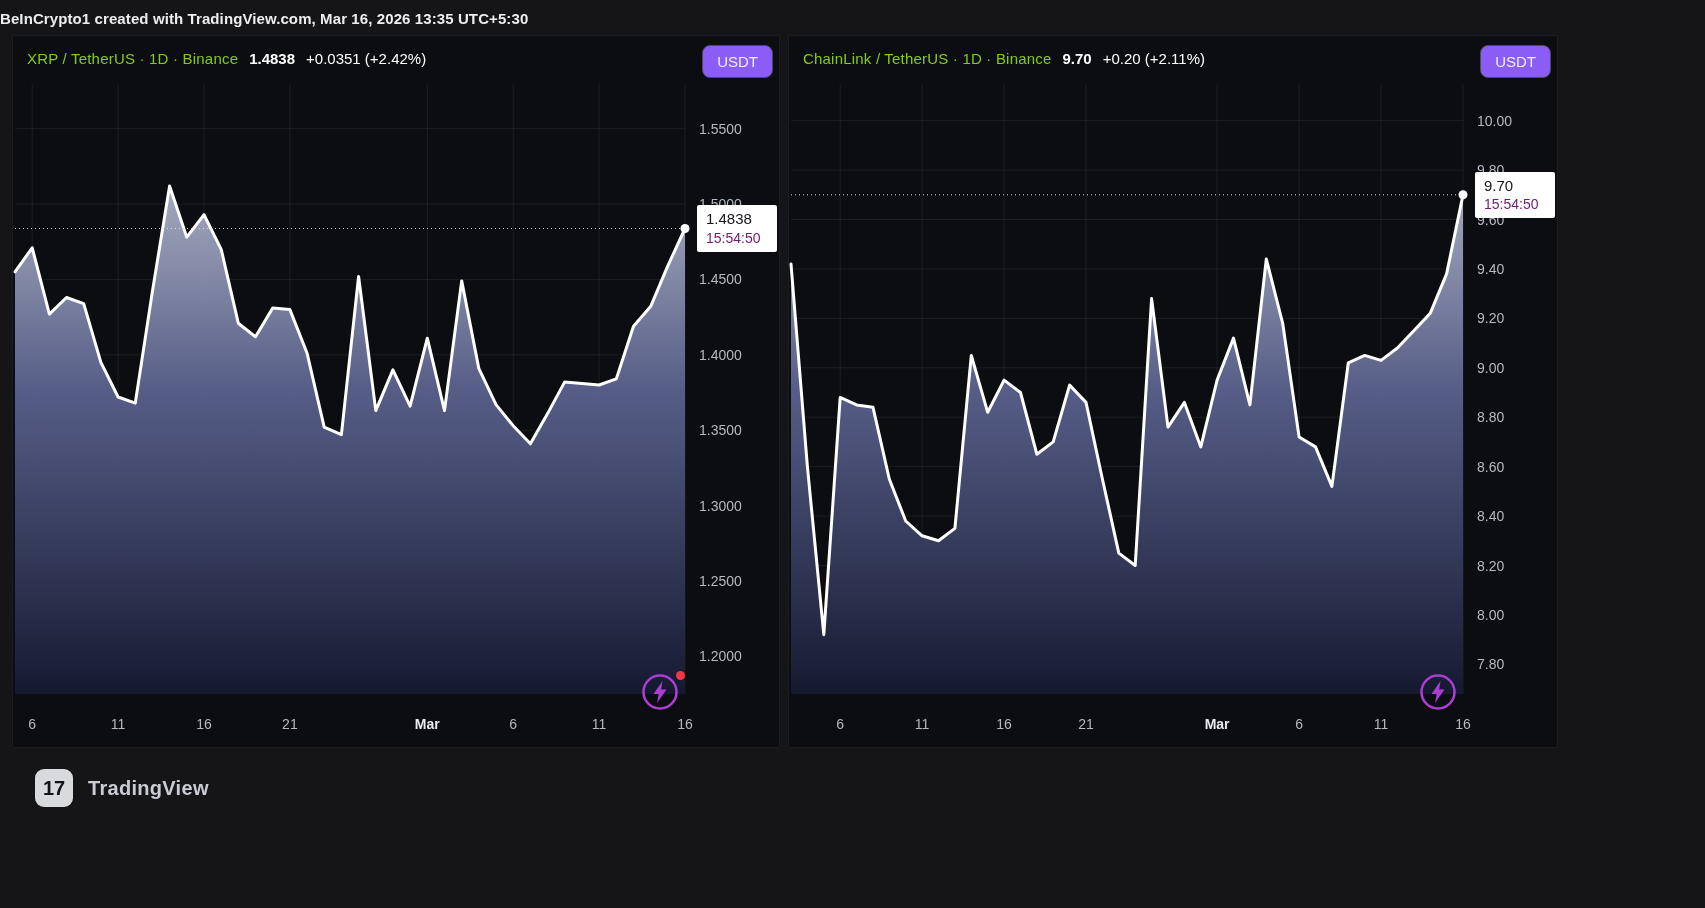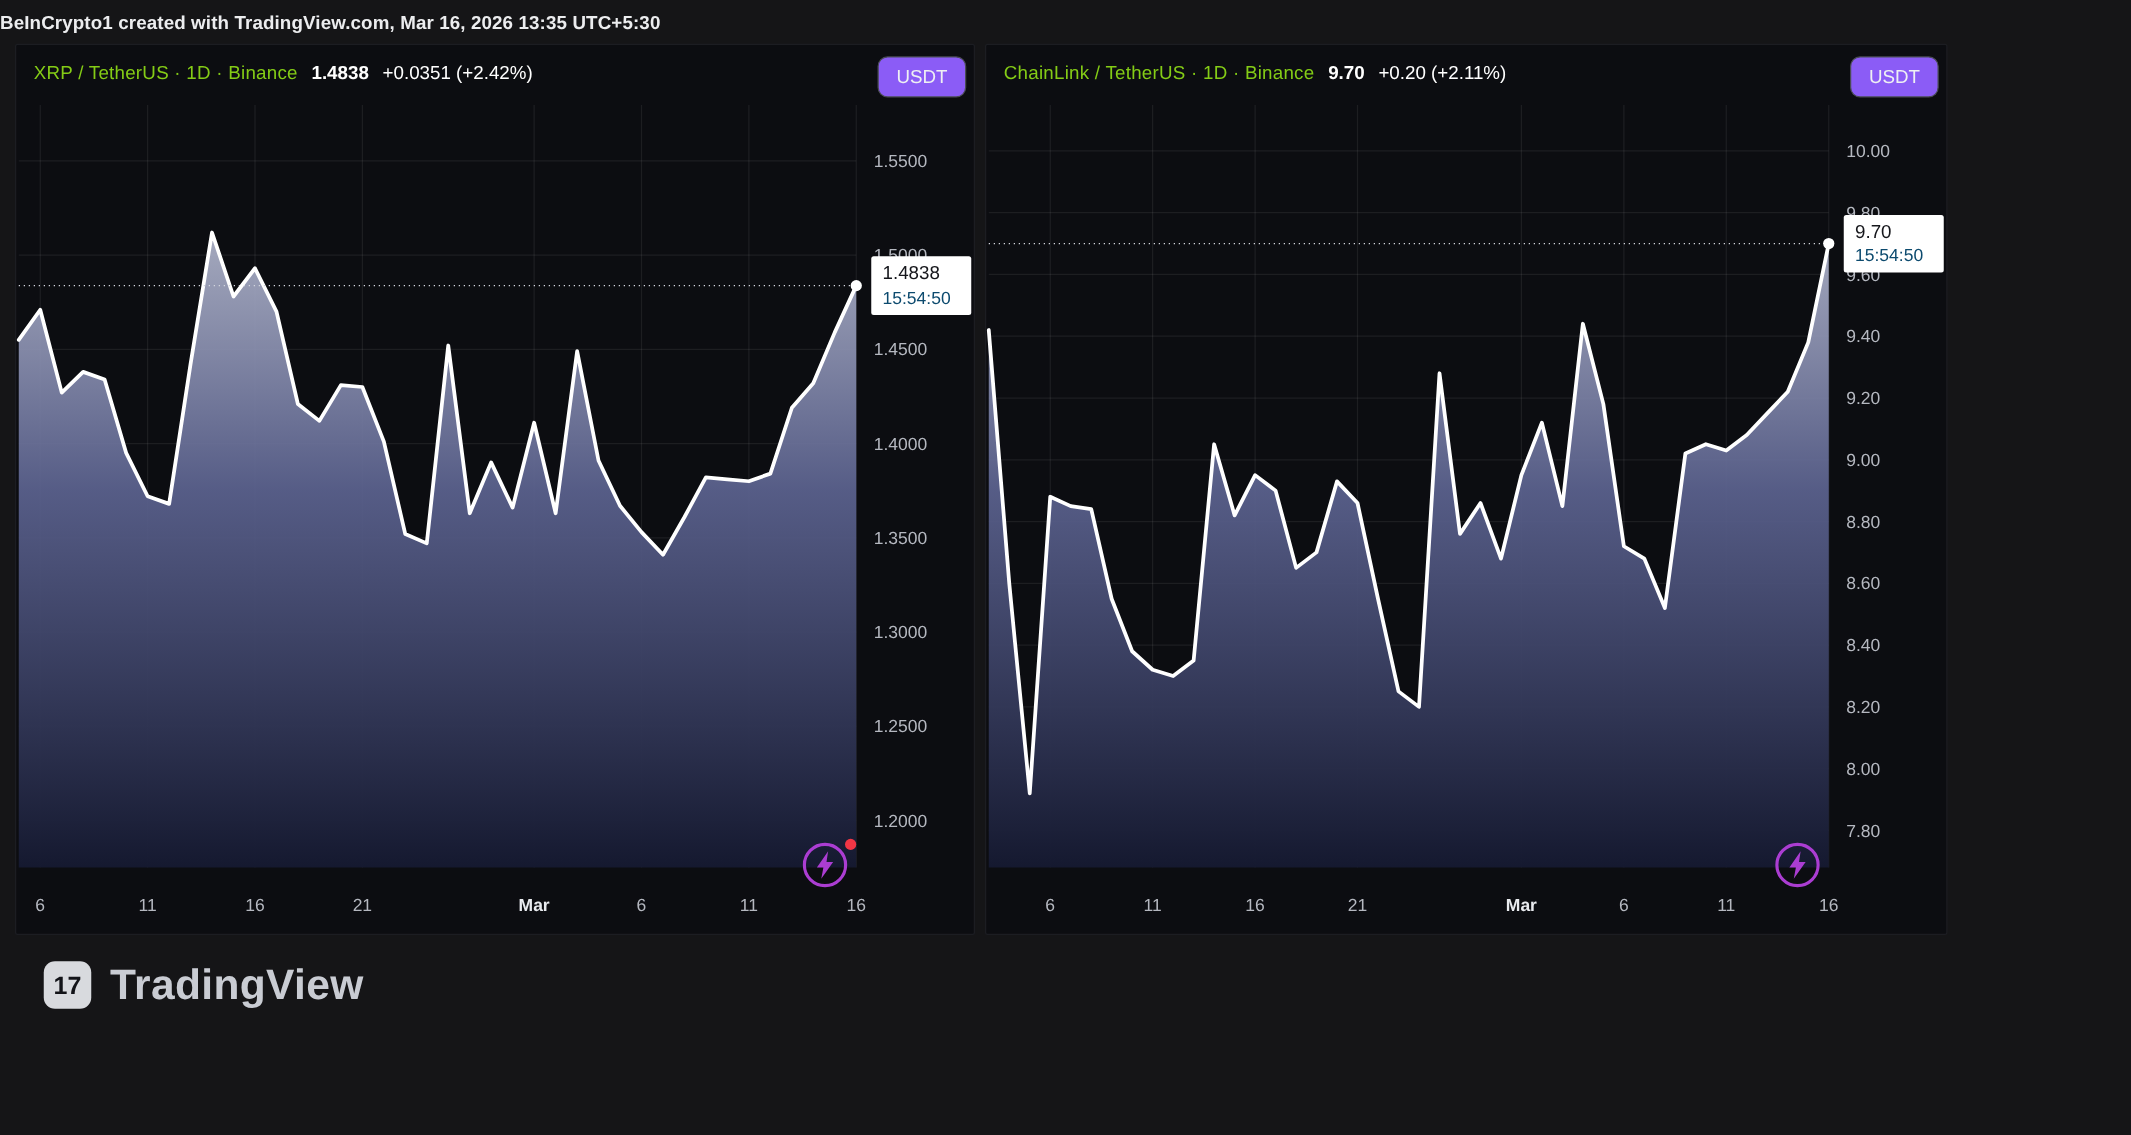--- a/index.html
+++ b/index.html
@@ -30,37 +30,37 @@
     position:absolute;top:9px;right:6px;z-index:4;
     background:#8b5cf6;border:1px solid #4a4c54;border-radius:8px;
     color:#eef0f3;font:500 15px "Liberation Sans",sans-serif;
     padding:7px 14px;cursor:pointer;
   }
   .price-label{
     position:absolute;z-index:3;background:#ffffff;color:#16171c;
     width:80px;box-sizing:border-box;padding:4px 6px 5px 9px;border-radius:2px;line-height:1.3;
   }
   .pl-price{font-size:15px;}
-  .pl-time{font-size:14px;color:#0c4a6e;}
+  .pl-time{font-size:14px;color:#701a75;}
   .bolt-btn{
     position:absolute;right:100px;bottom:36px;width:38px;height:38px;z-index:3;cursor:pointer;
   }
   .alert-dot{
     position:absolute;top:-2px;right:-6px;width:9px;height:9px;border-radius:50%;
     background:#f23645;
   }
   .grid{stroke:rgba(255,255,255,0.07);stroke-width:1;}
   svg text{font-family:"Liberation Sans",sans-serif;}
   .ylab{fill:#b5b8c0;font-size:14px;}
   .xlab{fill:#b5b8c0;font-size:14px;}
   .em{fill:#e9ebef;font-weight:700;}
   .footer{
     position:absolute;left:34px;top:768px;display:flex;align-items:center;gap:14px;
   }
-  .footer .brand{font-size:34px;font-weight:700;color:#c9ccd3;letter-spacing:.3px;}
+  .footer .brand{font-size:20px;font-weight:700;color:#c9ccd3;letter-spacing:.3px;}
 </style>
 </head>
 <body>
 
 <div class="attribution">BeInCrypto1 created with TradingView.com, Mar 16, 2026 13:35 UTC+5:30</div>
 
 <div class="chart-panel" id="panel-0">
   <svg class="plot-svg" width="766" height="711" viewBox="0 0 766 711">
       <defs>
         <linearGradient id="grad0" gradientUnits="userSpaceOnUse" x1="0" y1="55" x2="0" y2="658">

